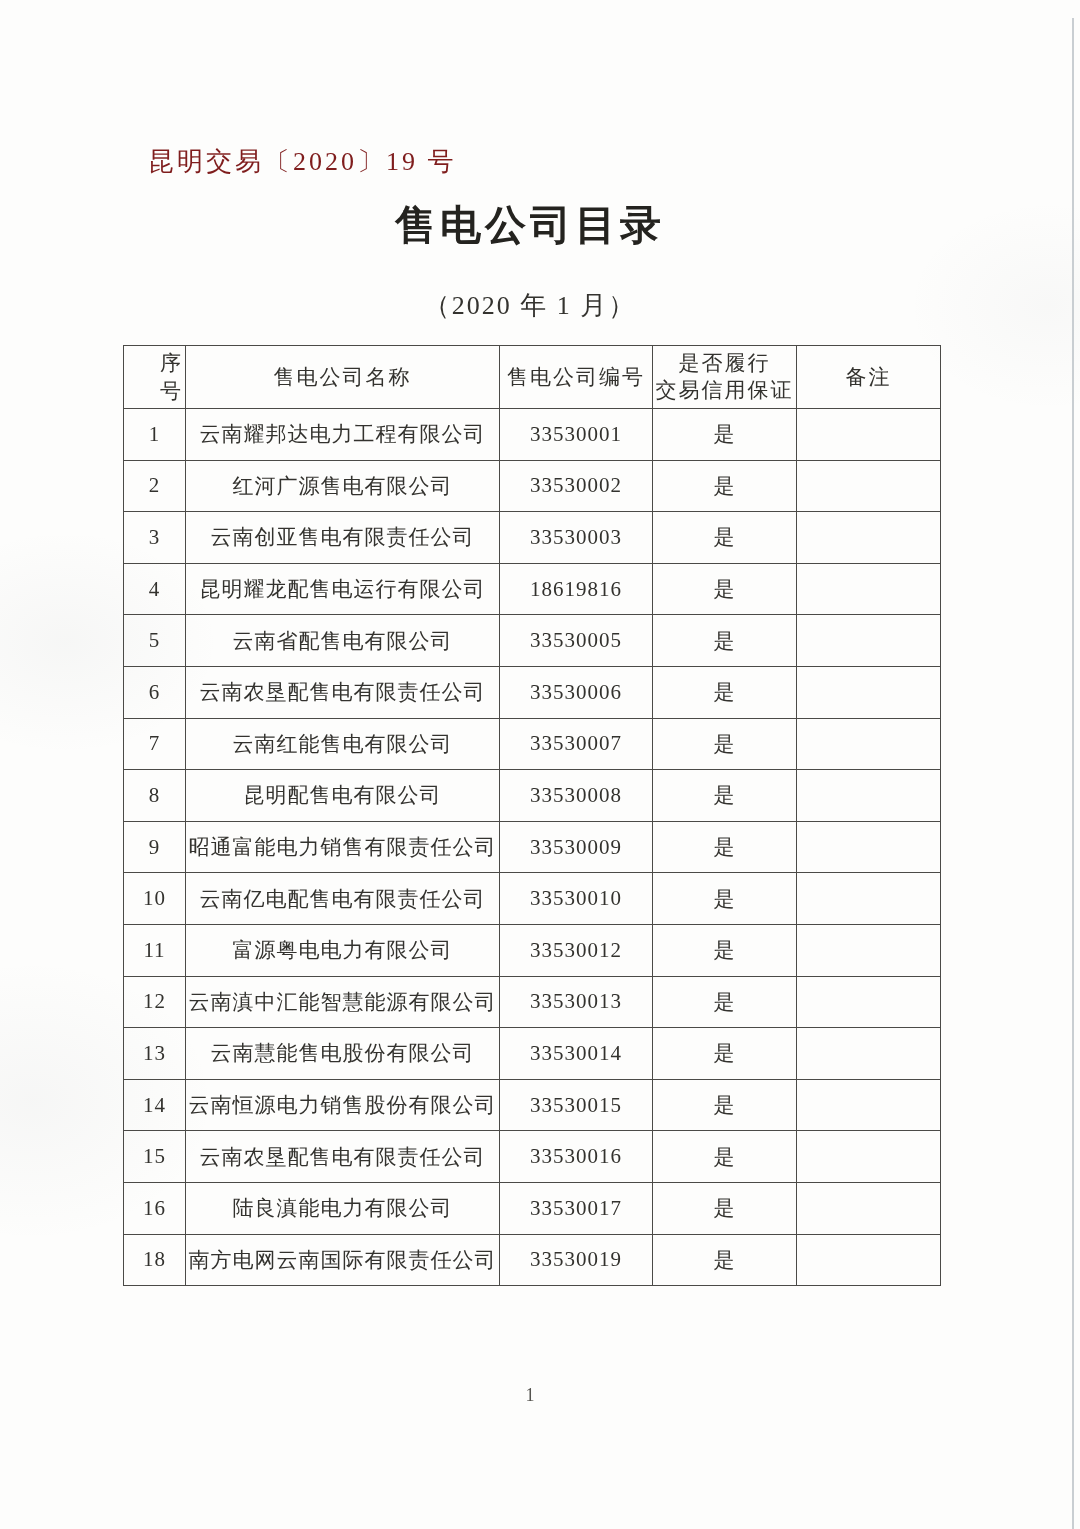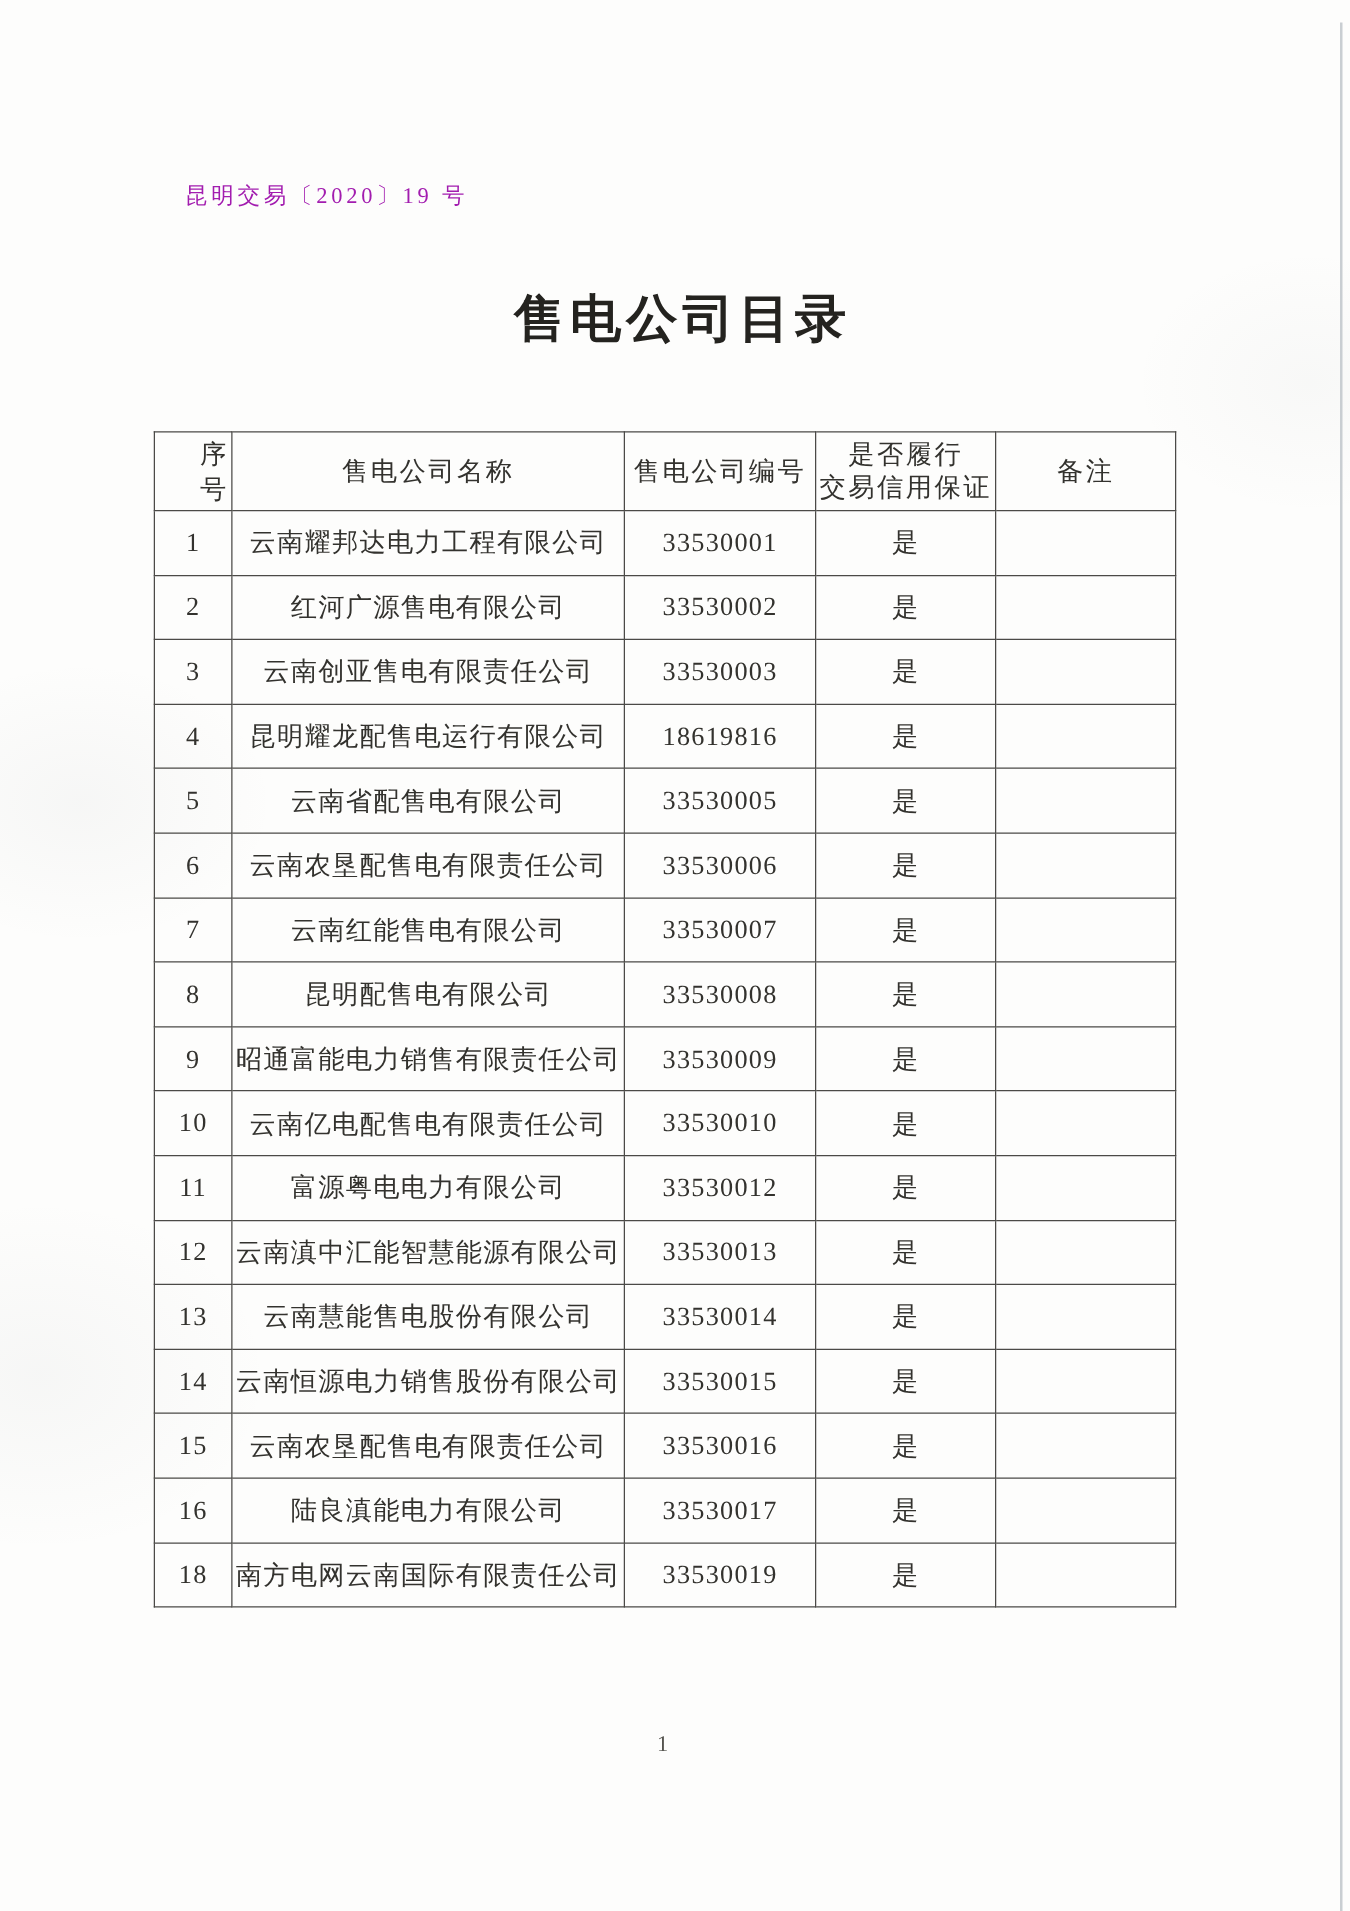--- a/index.html
+++ b/index.html
@@ -25,28 +25,27 @@
       radial-gradient(260px 200px at 3% 72%, rgba(120,125,128,0.05), transparent 70%),
       radial-gradient(200px 150px at 97% 20%, rgba(120,125,128,0.04), transparent 70%);
     pointer-events: none;
   }
   .scan-edge {
     position: absolute; top: 18px; bottom: 0; right: 6px;
     width: 2px; background: #c9ced2;
   }
   .doc-number {
     position: absolute; left: 148px; top: 144px;
-    font-size: 18px; letter-spacing: 3px; color: #a21caf;
+    font-size: 26px; letter-spacing: 3px; color: #7f1d1d;
   }
   .title {
-    position: absolute; left: 16px; top: 198px; width: 1060px;
+    position: absolute; left: 0; top: 198px; width: 1060px;
     text-align: center;
     font-size: 41px; font-weight: bold; letter-spacing: 4px;
     color: #24231f;
-    margin-top: 30px;
   }
   .subtitle {
     position: absolute; left: 0; top: 288px; width: 1060px;
     text-align: center;
     font-size: 26px; letter-spacing: 2px; color: #34332f;
   }
   table.directory {
     position: absolute; left: 123px; top: 345px;
     width: 817px;
     border-collapse: collapse;
@@ -92,20 +91,21 @@
 <body>
 
 <div class="page">
 
   <div class="scan-edge"></div>
 
   <div class="doc-number">昆明交易〔2020〕19 号</div>
 
   <div class="title">售电公司目录</div>
 
+  <div class="subtitle">（2020 年 1 月）</div>
 
   <table class="directory">
     <thead>
       <tr>
         <th class="col-seq">
           <span class="vstack">序号</span>
         </th>
         <th class="col-name">售电公司名称</th>
         <th class="col-code">售电公司编号</th>
         <th class="col-guarantee">

